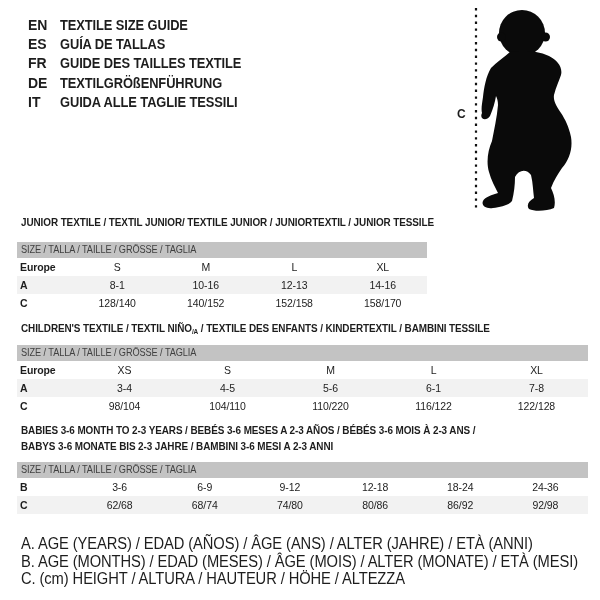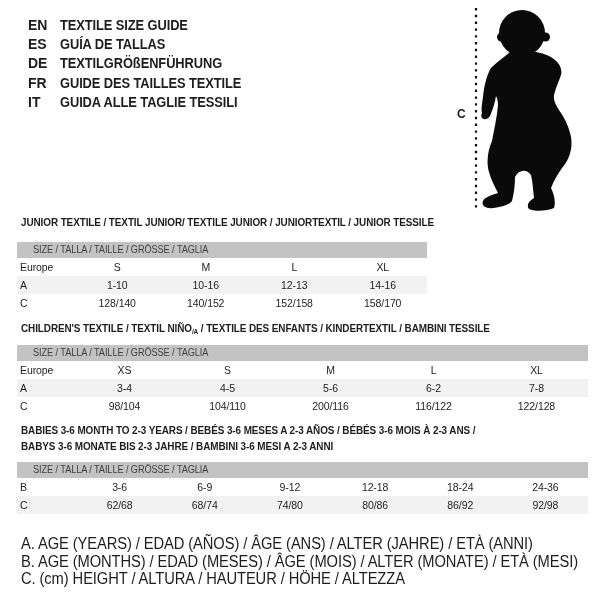--- a/index.html
+++ b/index.html
@@ -19,52 +19,52 @@
   .lang-code { width:32px; flex:0 0 32px; }
 
   
   .figure { left:455px; top:0; width:145px; height:215px; }
   .measure-label { left:457px; top:106px; width:16px; height:16px;
                    font-weight:bold; font-size:12px; line-height:16px; }
 
   
   .tbl { position:absolute; }
   .size-bar { height:16px; background:#c3c3c3; color:#404040;
-              font-size:10px; line-height:16px; padding-left:16px; overflow:hidden; }
+              font-size:10px; line-height:16px; padding-left:4px; overflow:hidden; }
   .trow { display:grid; height:18px; align-items:center; font-size:10.5px; }
   .t1 .trow { grid-template-columns:56px repeat(4,1fr); }
   .t2 .trow { grid-template-columns:56px repeat(5,1fr); }
   .t3 .trow { grid-template-columns:60px repeat(6,1fr); }
   .cell { text-align:center; letter-spacing:-0.1px; }
-  .cell.c0 { text-align:left; padding-left:3px; }
+  .cell.c0 { text-align:left; padding-left:3px;font-weight:bold; }
   .shade { background:#f2f2f2; }
 
   .tbl-title { font-weight:bold; font-size:10.8px;text-align:right; }
   .tbl-title .sub { font-size:7px; position:relative; top:2px; }
   .note { font-weight:normal; font-size:16px; }
 </style>
 </head>
 <body>
 
 <div class="abs lang-block">
   <div class="lang-row">
     <span class="lang-code">EN</span>
     <span class="cond">TEXTILE SIZE GUIDE</span>
   </div>
   <div class="lang-row">
     <span class="lang-code">ES</span>
     <span class="cond">GUÍA DE TALLAS</span>
   </div>
   <div class="lang-row">
+    <span class="lang-code">FR</span>
+    <span class="cond">GUIDE DES TAILLES TEXTILE</span>
+  </div>
+  <div class="lang-row">
     <span class="lang-code">DE</span>
     <span class="cond">TEXTILGRÖßENFÜHRUNG</span>
-  </div>
-  <div class="lang-row">
-    <span class="lang-code">FR</span>
-    <span class="cond">GUIDE DES TAILLES TEXTILE</span>
   </div>
   <div class="lang-row">
     <span class="lang-code">IT</span>
     <span class="cond">GUIDA ALLE TAGLIE TESSILI</span>
   </div>
 </div>
 
 <div class="abs measure-label">C</div>
 
 <svg class="abs figure" viewBox="0 0 145 215">
@@ -115,21 +115,21 @@
   </div>
   <div class="trow">
     <div class="cell c0">Europe</div>
     <div class="cell">S</div>
     <div class="cell">M</div>
     <div class="cell">L</div>
     <div class="cell">XL</div>
   </div>
   <div class="trow shade">
     <div class="cell c0">A</div>
-    <div class="cell">1-10</div>
+    <div class="cell">8-1</div>
     <div class="cell">10-16</div>
     <div class="cell">12-13</div>
     <div class="cell">14-16</div>
   </div>
   <div class="trow">
     <div class="cell c0">C</div>
     <div class="cell">128/140</div>
     <div class="cell">140/152</div>
     <div class="cell">152/158</div>
     <div class="cell">158/170</div>
@@ -150,28 +150,28 @@
     <div class="cell">S</div>
     <div class="cell">M</div>
     <div class="cell">L</div>
     <div class="cell">XL</div>
   </div>
   <div class="trow shade">
     <div class="cell c0">A</div>
     <div class="cell">3-4</div>
     <div class="cell">4-5</div>
     <div class="cell">5-6</div>
-    <div class="cell">6-2</div>
+    <div class="cell">6-1</div>
     <div class="cell">7-8</div>
   </div>
   <div class="trow">
     <div class="cell c0">C</div>
     <div class="cell">98/104</div>
     <div class="cell">104/110</div>
-    <div class="cell">200/116</div>
+    <div class="cell">110/220</div>
     <div class="cell">116/122</div>
     <div class="cell">122/128</div>
   </div>
 </div>
 
 <div class="abs tbl-title" style="left:21px; top:424px;">
   <span class="cond">BABIES 3-6 MONTH TO 2-3 YEARS / BEBÉS 3-6 MESES A 2-3 AÑOS / BÉBÉS 3-6 MOIS À 2-3 ANS /</span>
 </div>
 <div class="abs tbl-title" style="left:21px; top:440px;">
   <span class="cond">BABYS 3-6 MONATE BIS 2-3 JAHRE / BAMBINI 3-6 MESI A 2-3 ANNI</span>

